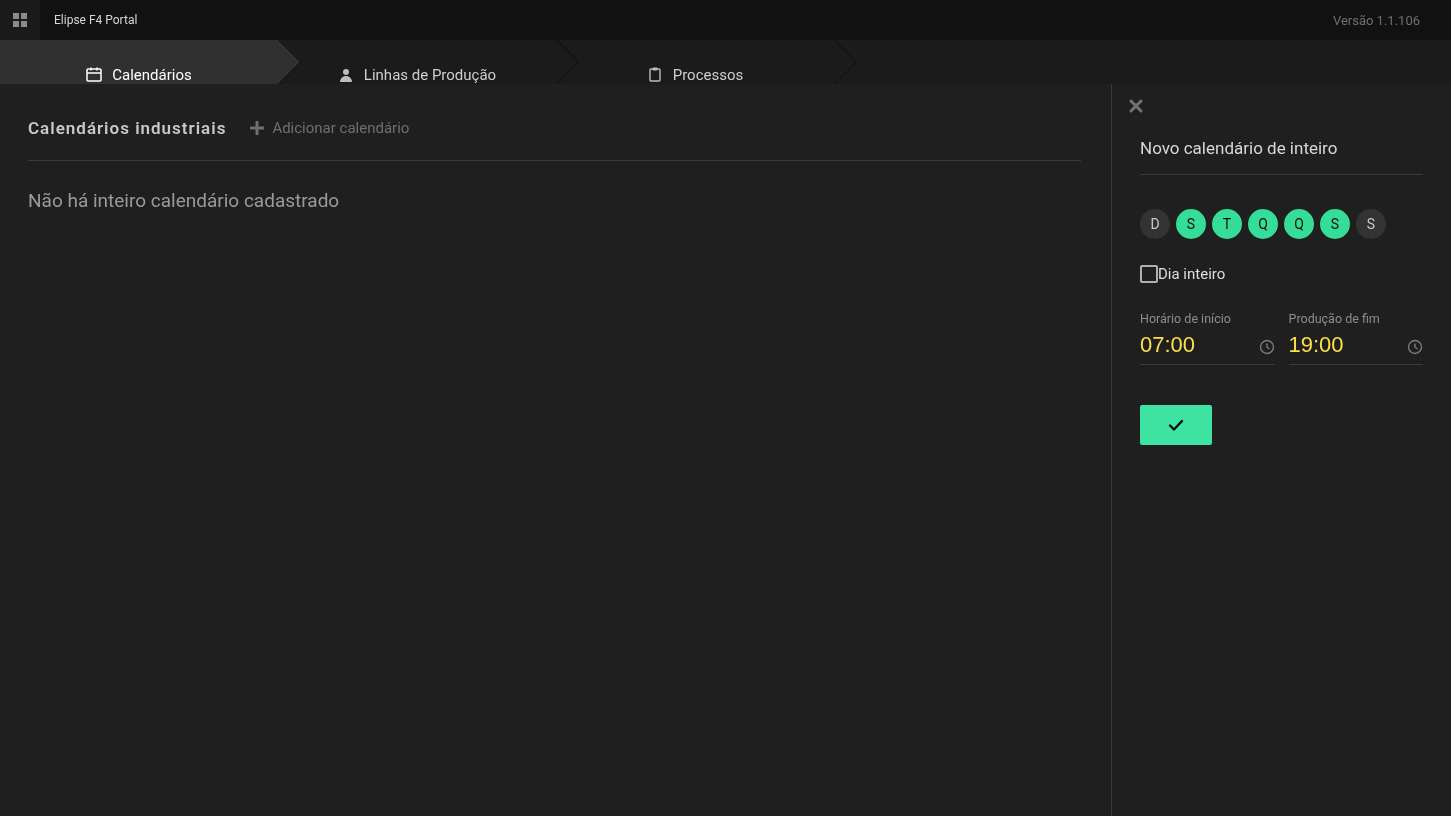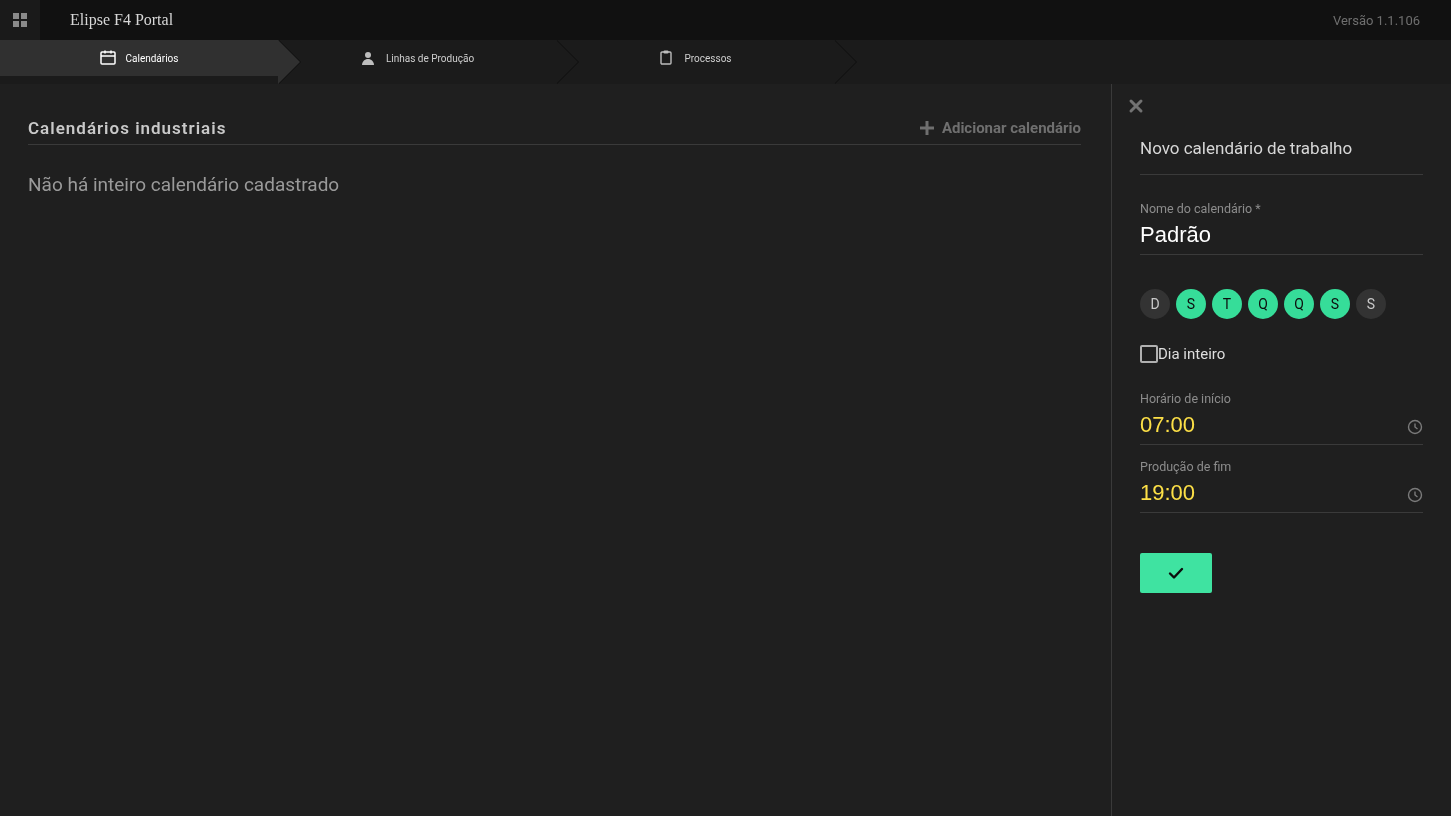--- a/index.html
+++ b/index.html
@@ -1,55 +1,55 @@
 <!DOCTYPE html>
 <html><head>
 <meta charset="utf-8">
 <style>
   * { box-sizing: border-box; margin: 0; padding: 0; }
   html, body { width: 1451px; height: 816px; font-family: -apple-system, BlinkMacSystemFont, "Segoe UI", Roboto, Arial, sans-serif; background:#1f1f1f; color:#d7d7d7; overflow:hidden; }
 
   
   .topbar { height:40px; background:#111111; display:flex; align-items:center; position:relative; }
   .topbar .menu-btn { width:40px; height:40px; display:flex; align-items:center; justify-content:center; background:#1a1a1a; }
-  .topbar .title { margin-left:30px; font-size:16px; color:#d7d7d7;font-family:Liberation Serif, serif; }
+  .topbar .title { margin-left:14px; font-size:12px; color:#d7d7d7; }
   .topbar .version { position:absolute; right:31px; font-size:13px; color:#6f6f6f; }
 
   
   .breadcrumb { height:44px; background:#1b1b1b; display:flex; align-items:stretch; }
-  .crumb { position:relative; display:flex; align-items:center; justify-content:center; height:36px; width:278px; font-size:10px; color:#cfcfcf; }
+  .crumb { position:relative; display:flex; align-items:flex-end; justify-content:center; height:44px; width:278px; font-size:15px; color:#cfcfcf; }
   .crumb .label { display:flex; align-items:center; gap:10px; }
   .crumb.active { background:#303030; color:#ffffff; }
   .crumb::after { content:""; position:absolute; right:-22px; top:0; width:0; height:0; border-top:22px solid transparent; border-bottom:22px solid transparent; border-left:22px solid #1b1b1b; z-index:2; }
   .crumb.active::after { border-left-color:#303030; }
   .crumb::before { content:""; position:absolute; right:-23px; top:0; width:0; height:0; border-top:22px solid transparent; border-bottom:22px solid transparent; border-left:22px solid #0f0f0f; z-index:1; }
   .crumb:last-of-type::after, .crumb:last-of-type::before { display:block; }
   .crumb .icon { width:16px; height:16px; display:inline-block; }
 
   
   .content { display:flex; height:calc(816px - 40px - 44px); }
   .main { flex:1; padding:34px 30px 0 28px; position:relative; }
-  .main-header { display:flex; align-items:center; gap:8px; padding-bottom:6px; border-bottom:1px solid #3a3a3a;justify-content:space-between; }
+  .main-header { display:flex; align-items:center; gap:24px; padding-bottom:22px; border-bottom:1px solid #3a3a3a; }
   .main-header h2 { font-size:17px; font-weight:600; letter-spacing:1px; color:#c9c9c9; }
-  .add-link { display:flex; align-items:center; gap:8px; color:#6f6f6f; font-size:15px; cursor:pointer;font-weight:bold; }
+  .add-link { display:flex; align-items:center; gap:8px; color:#6f6f6f; font-size:15px; cursor:pointer; }
   .empty-msg { margin-top:28px; font-size:19px; color:#9a9a9a; }
 
   
   .panel { width:340px; border-left:1px solid #3a3a3a; padding:18px 28px 0 28px; position:relative; }
   .panel-close { position:absolute; left:16px; top:14px; color:#727272; cursor:pointer; }
   .panel-title { margin-top:36px; font-size:17px; color:#d7d7d7; padding-bottom:16px; border-bottom:1px solid #3a3a3a; }
   .field { margin-top:26px; }
   .field-label { font-size:12.5px; color:#8c8c8c; margin-bottom:4px; display:block; }
   .text-input { width:100%; background:transparent; border:none; border-bottom:1px solid #3a3a3a; color:#ffffff; font-size:22px; padding:2px 0 6px 0; outline:none; }
   .days { display:flex; gap:6px; margin-top:34px; }
   .day { width:30px; height:30px; border-radius:50%; background:#333333; color:#c9c9c9; font-size:14px; display:flex; align-items:center; justify-content:center; cursor:pointer; user-select:none; }
   .day.on { background:#36dd99; color:#0d0d0d; }
   .chk-row { display:flex; align-items:center; gap:0; margin-top:26px; font-size:15px; color:#dedede; }
   .chk { width:18px; height:18px; border:2px solid #b0b0b0; border-radius:2px; display:inline-block; }
-  .time-row { display:flex; gap:14px; margin-top:28px;flex-direction:column; }
+  .time-row { display:flex; gap:14px; margin-top:28px; }
   .time-field { flex:1; position:relative; }
   .time-input { width:100%; background:transparent; border:none; border-bottom:1px solid #3a3a3a; color:#fde047; font-size:22px; padding:2px 22px 6px 0; outline:none; }
   .clock-icon { position:absolute; right:0; bottom:10px; color:#7a7a7a; }
   .confirm-btn { margin-top:40px; width:72px; height:40px; background:#3fe3a1; border:none; border-radius:2px; display:flex; align-items:center; justify-content:center; cursor:pointer; }
 
   svg { display:block; }
 </style>
 </head>
 <body>
 
@@ -121,26 +121,22 @@
     </div>
     <div class="empty-msg">Não há inteiro calendário cadastrado</div>
   </div>
 
   <div class="panel">
     <div class="panel-close">
       <svg width="16" height="16" viewBox="0 0 16 16" fill="#727272">
           <path d="M3 3l10 10M13 3L3 13" stroke="#727272" stroke-width="3" stroke-linecap="round"></path>
         </svg>
     </div>
-    <div class="panel-title">Novo calendário de trabalho</div>
+    <div class="panel-title">Novo calendário de inteiro</div>
 
-    <div class="field">
-      <label class="field-label">Nome do calendário *</label>
-      <input class="text-input" type="text" value="Padrão" style="">
-    </div>
 
     <div class="days">
       <div class="day">D</div>
       <div class="day on">S</div>
       <div class="day on">T</div>
       <div class="day on">Q</div>
       <div class="day on">Q</div>
       <div class="day on">S</div>
       <div class="day">S</div>
     </div>

